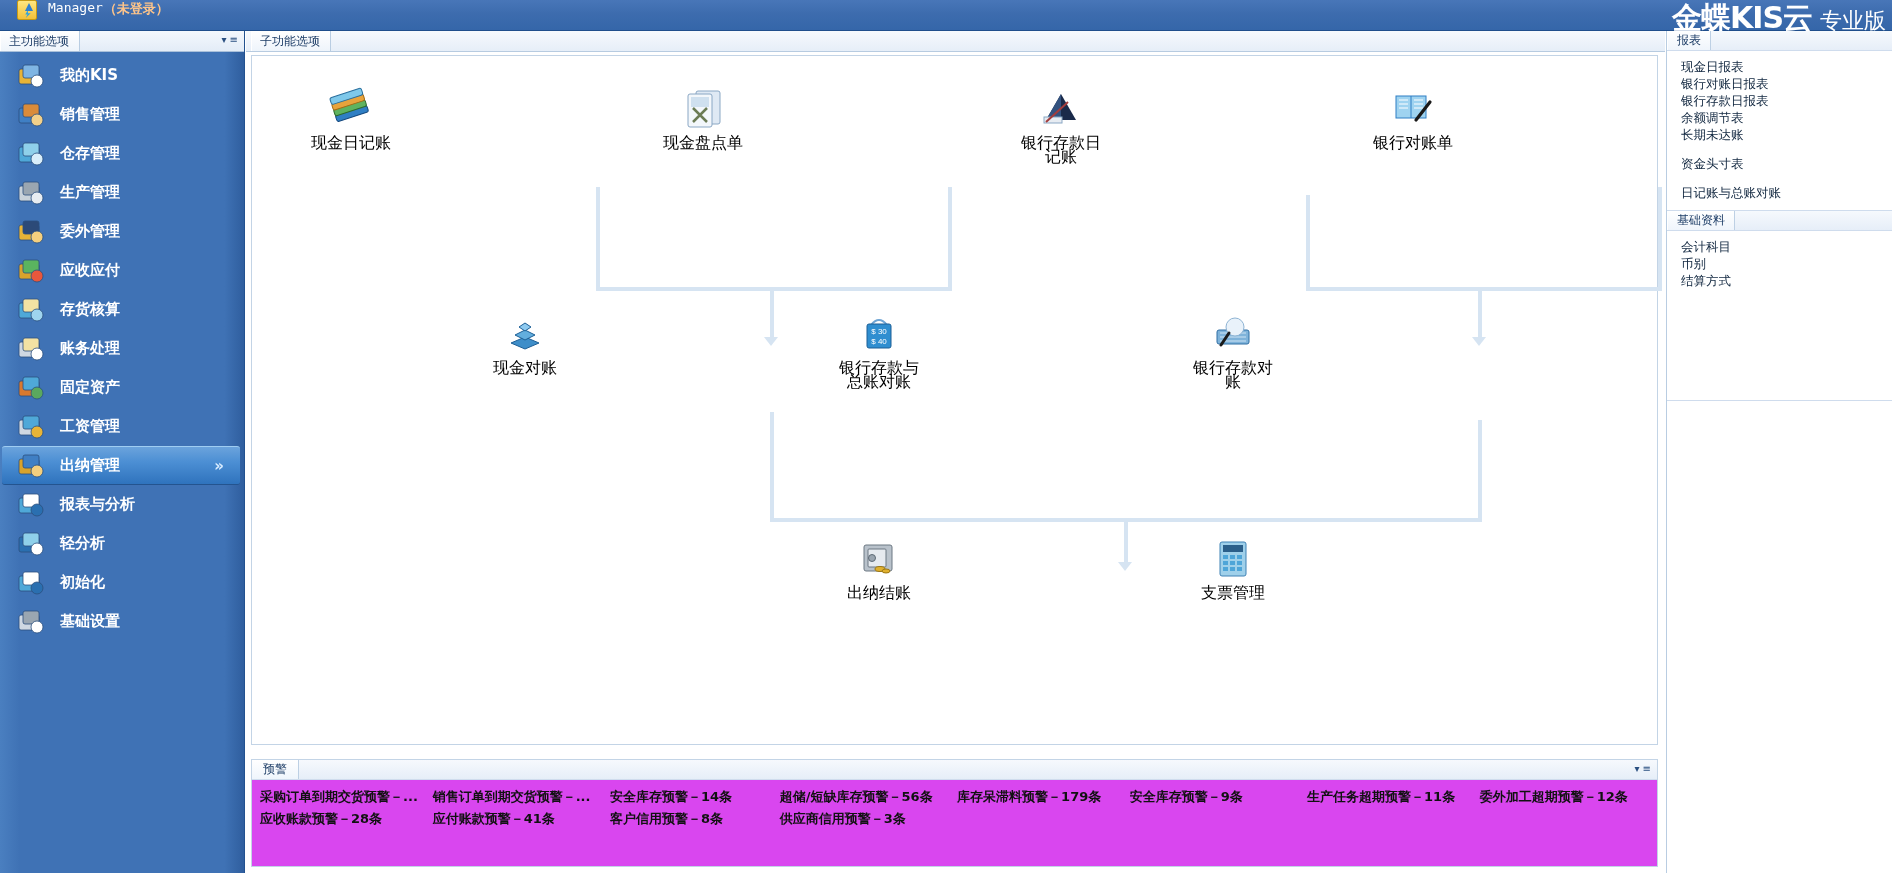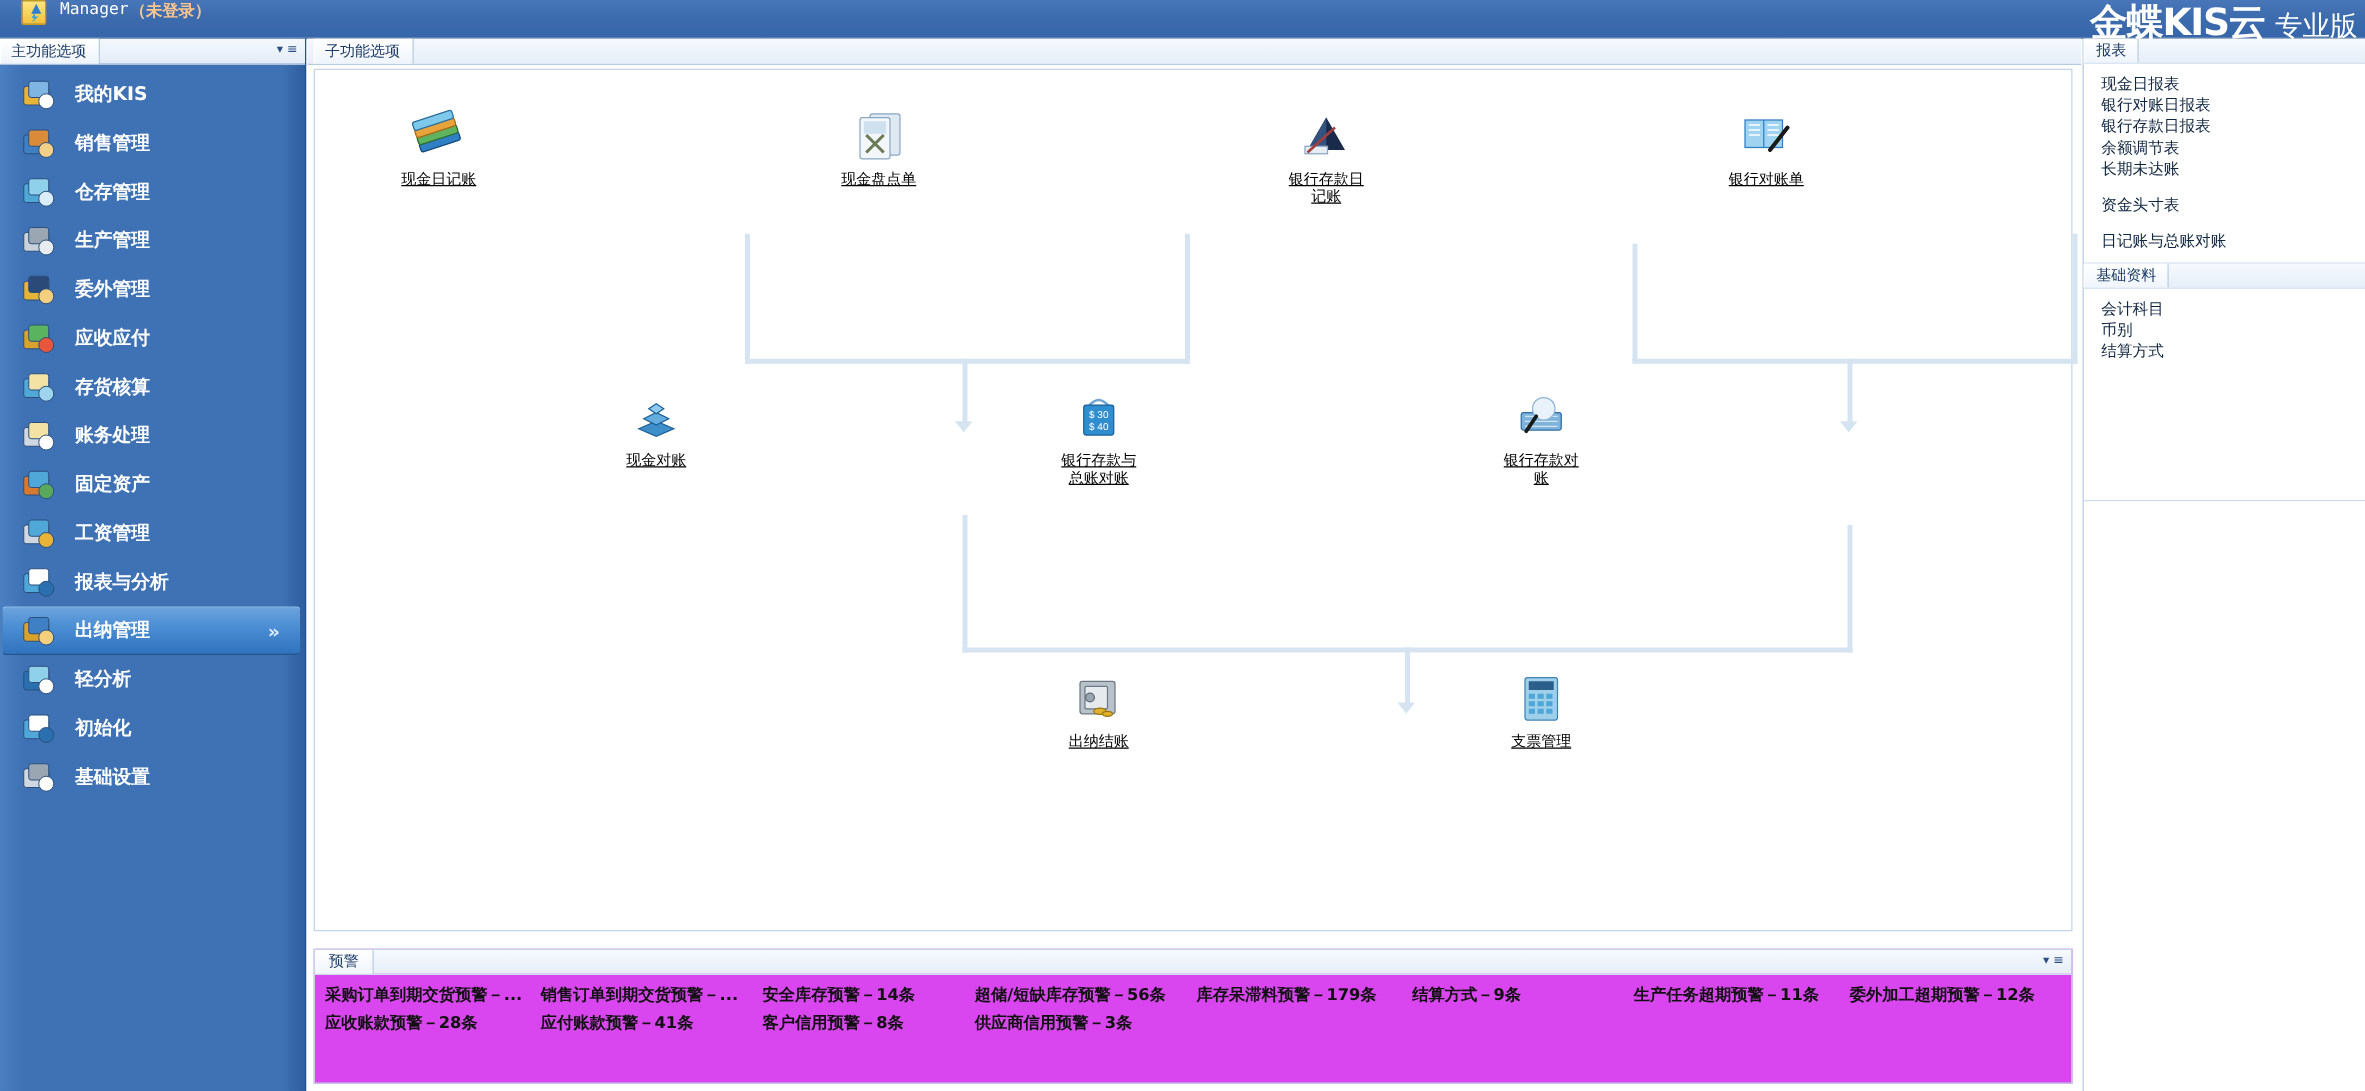--- a/index.html
+++ b/index.html
@@ -98,21 +98,21 @@
     padding-left: 5px;
   }
   .canvas {
     position: absolute; left: 5px; top: 24px; width: 1407px; height: 690px;
     background: #ffffff; border: 1px solid #c3d4e6;
   }
   .node { position: absolute; width: 120px; text-align: center; }
   .node .icon-box {
     width: 46px; height: 46px; margin: 0 auto 4px auto; position: relative;
   }
-  .node .lbl { font-size: 12px; color: #000; line-height: 14px; text-decoration: underline; }
+  .node .lbl { font-size: 16px; color: #000; line-height: 14px; }
   .conn { position: absolute; background: #d6e4f2; }
   .arrowhead {
     position: absolute; width: 0; height: 0;
     border-left: 7px solid transparent; border-right: 7px solid transparent;
     border-top: 9px solid #d6e4f2;
   }
 
   
   .warn-panel {
     position: absolute; left: 5px; top: 728px; width: 1407px; height: 108px;
@@ -250,36 +250,36 @@
           <span>固定资产</span>
         </div>
         <div class="side-item">
           <span class="ico"><svg width="30" height="28" viewBox="0 0 30 28">
               <rect x="3" y="7" width="20" height="15" rx="2" fill="#cfd8e2" stroke="#2b4f7d" stroke-width="0.8"></rect>
               <rect x="7" y="3" width="16" height="13" rx="2" fill="#4fa8d8" stroke="#2b4f7d" stroke-width="0.8"></rect>
               <circle cx="21" cy="19" r="6" fill="#e8b437" stroke="#2b4f7d" stroke-width="0.8"></circle>
             </svg></span>
           <span>工资管理</span>
         </div>
+        <div class="side-item selected">
+          <span class="ico"><svg width="30" height="28" viewBox="0 0 30 28">
+              <rect x="3" y="7" width="20" height="15" rx="2" fill="#d8a32c" stroke="#2b4f7d" stroke-width="0.8"></rect>
+              <rect x="7" y="3" width="16" height="13" rx="2" fill="#3f7fc4" stroke="#2b4f7d" stroke-width="0.8"></rect>
+              <circle cx="21" cy="19" r="6" fill="#f4cf7e" stroke="#2b4f7d" stroke-width="0.8"></circle>
+            </svg></span>
+          <span>出纳管理</span>
+          <span class="chev">»</span>
+        </div>
         <div class="side-item">
           <span class="ico"><svg width="30" height="28" viewBox="0 0 30 28">
               <rect x="3" y="7" width="20" height="15" rx="2" fill="#4fa8d8" stroke="#2b4f7d" stroke-width="0.8"></rect>
               <rect x="7" y="3" width="16" height="13" rx="2" fill="#ffffff" stroke="#2b4f7d" stroke-width="0.8"></rect>
               <circle cx="21" cy="19" r="6" fill="#2a6fb0" stroke="#2b4f7d" stroke-width="0.8"></circle>
             </svg></span>
           <span>报表与分析</span>
-        </div>
-        <div class="side-item selected">
-          <span class="ico"><svg width="30" height="28" viewBox="0 0 30 28">
-              <rect x="3" y="7" width="20" height="15" rx="2" fill="#d8a32c" stroke="#2b4f7d" stroke-width="0.8"></rect>
-              <rect x="7" y="3" width="16" height="13" rx="2" fill="#3f7fc4" stroke="#2b4f7d" stroke-width="0.8"></rect>
-              <circle cx="21" cy="19" r="6" fill="#f4cf7e" stroke="#2b4f7d" stroke-width="0.8"></circle>
-            </svg></span>
-          <span>出纳管理</span>
-          <span class="chev">»</span>
         </div>
         <div class="side-item">
           <span class="ico"><svg width="30" height="28" viewBox="0 0 30 28">
               <rect x="3" y="7" width="20" height="15" rx="2" fill="#2a6fb0" stroke="#2b4f7d" stroke-width="0.8"></rect>
               <rect x="7" y="3" width="16" height="13" rx="2" fill="#8fd0ea" stroke="#2b4f7d" stroke-width="0.8"></rect>
               <circle cx="21" cy="19" r="6" fill="#ffffff" stroke="#2b4f7d" stroke-width="0.8"></circle>
             </svg></span>
           <span>轻分析</span>
         </div>
         <div class="side-item">
@@ -407,21 +407,21 @@
             <div class="w">客户信用预警－8条</div>
           </div>
           <div class="warn-col" style="width: 190px;">
             <div class="w">超储/短缺库存预警－56条</div>
             <div class="w">供应商信用预警－3条</div>
           </div>
           <div class="warn-col" style="width: 185px;">
             <div class="w">库存呆滞料预警－179条</div>
           </div>
           <div class="warn-col" style="width: 190px;">
-            <div class="w">结算方式－9条</div>
+            <div class="w">安全库存预警－9条</div>
           </div>
           <div class="warn-col" style="width: 185px;">
             <div class="w">生产任务超期预警－11条</div>
           </div>
           <div class="warn-col" style="width: 190px;">
             <div class="w">委外加工超期预警－12条</div>
           </div>
         </div>
     </div>
   </div>

